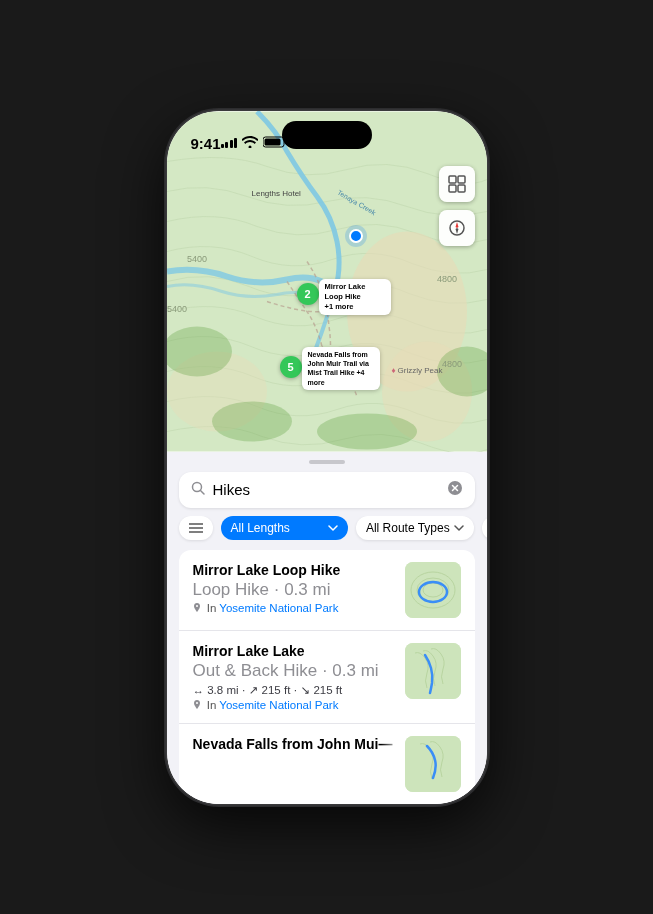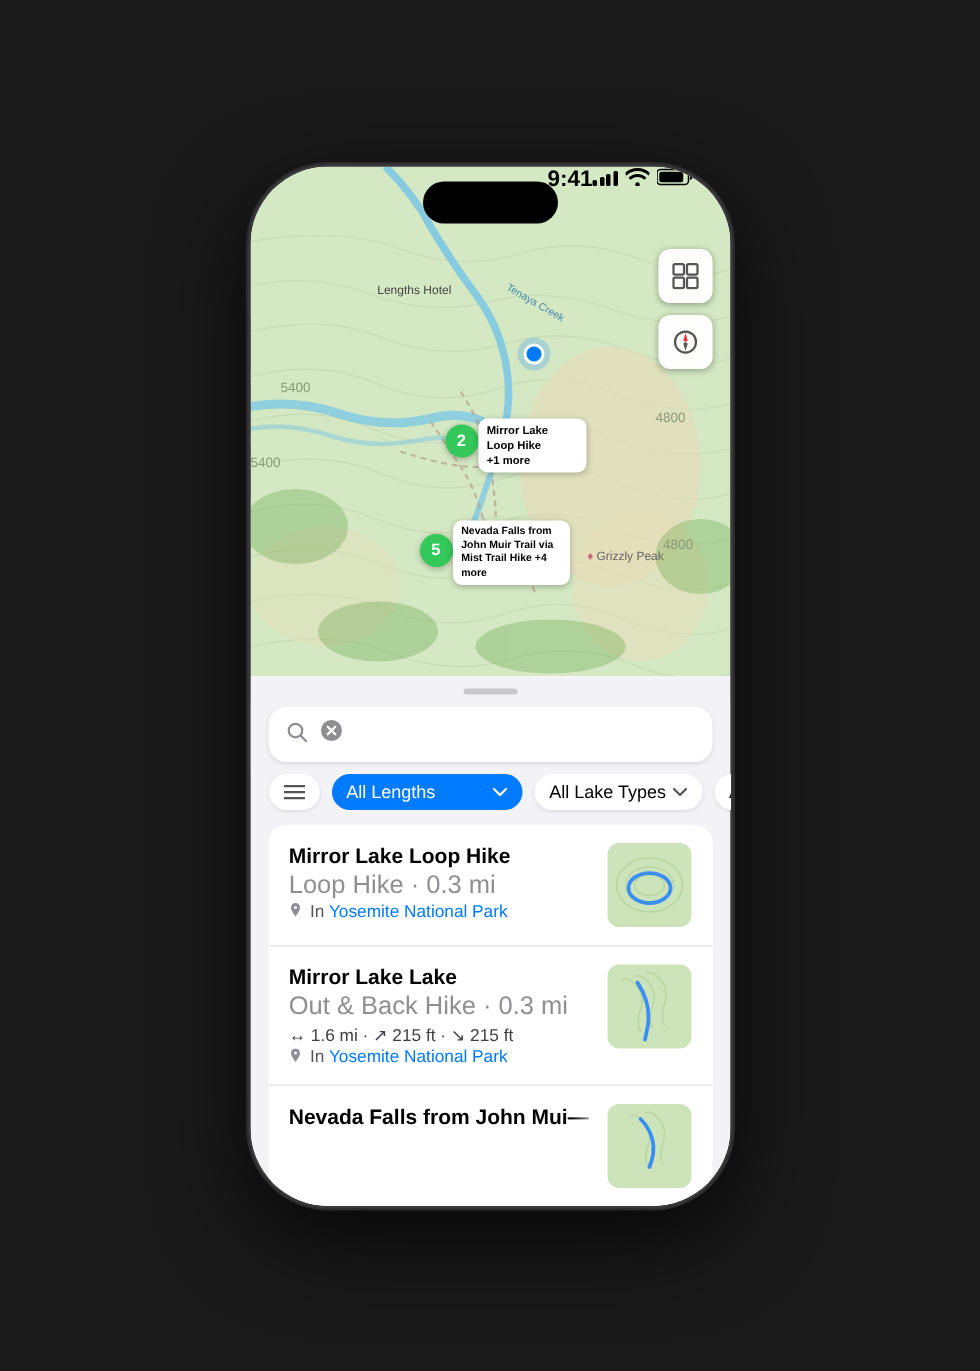--- a/index.html
+++ b/index.html
@@ -55,23 +55,23 @@
       background: #fff;
       border-radius: 50px;
       overflow: hidden;
       display: flex;
       flex-direction: column;
     }
 
     
     .status-bar {
       display: flex;
-      justify-content: flex-end;
+      justify-content: flex-start;
       align-items: center;
-      padding: 0 24px 4px;
+      padding: 24px 24px 4px;
       background: transparent;
       position: absolute;
       top: 0;
       left: 0;
       right: 0;
       z-index: 10;
     }
 
     .status-time {
       font-size: 15px;
@@ -503,20 +503,21 @@
       </div>
 
       <div class="search-bar-container">
         <div class="search-bar">
           <span class="search-icon">
             <svg width="14" height="14" viewBox="0 0 14 14">
               <circle cx="6" cy="6" r="4.5" fill="none" stroke="#8e8e93" stroke-width="1.5"></circle>
               <line x1="9.5" y1="9.5" x2="13" y2="13" stroke="#8e8e93" stroke-width="1.5" stroke-linecap="round"></line>
             </svg>
           </span>
+          <span class="search-text">Hikes</span>
           <span class="search-clear">
             <svg width="16" height="16" viewBox="0 0 16 16">
               <circle cx="8" cy="8" r="7" fill="#8e8e93"></circle>
               <line x1="5.5" y1="5.5" x2="10.5" y2="10.5" stroke="white" stroke-width="1.5" stroke-linecap="round"></line>
               <line x1="10.5" y1="5.5" x2="5.5" y2="10.5" stroke="white" stroke-width="1.5" stroke-linecap="round"></line>
             </svg>
           </span>
         </div>
       </div>
 
@@ -531,21 +532,21 @@
         </div>
 
         <div class="filter-chip active">
           <span>All Lengths</span>
           <svg width="10" height="6" viewBox="0 0 10 6">
             <path d="M1 1 L5 5 L9 1" fill="none" stroke="white" stroke-width="1.5" stroke-linecap="round" stroke-linejoin="round"></path>
           </svg>
         </div>
 
         <div class="filter-chip inactive">
-          <span>All Lake Types</span>
+          <span>All Route Types</span>
           <svg width="10" height="6" viewBox="0 0 10 6">
             <path d="M1 1 L5 5 L9 1" fill="none" stroke="#555" stroke-width="1.5" stroke-linecap="round" stroke-linejoin="round"></path>
           </svg>
         </div>
 
         <div class="filter-chip inactive">
           <span>All Ele</span>
 
         </div>
       </div>
@@ -575,21 +576,21 @@
 
               <ellipse cx="28" cy="30" rx="14" ry="10" fill="none" stroke="#3a8ef6" stroke-width="2.5"></ellipse>
             </svg>
           </div>
         </div>
 
         <div class="result-item">
           <div class="result-info">
             <div class="result-name">Mirror Lake Lake</div>
             <div class="result-type">Out &amp; Back Hike · 0.3 mi</div>
-            <div class="result-stats">↔ 1.6 mi · ↗ 215 ft · ↘ 215 ft</div>
+            <div class="result-stats">↔ 3.8 mi · ↗ 215 ft · ↘ 215 ft</div>
             <div class="result-location">
               <svg width="8" height="10" viewBox="0 0 8 10" style="margin-right:3px;vertical-align:middle;">
                 <path d="M4 0C2.3 0 1 1.3 1 3c0 2.3 3 6 3 6s3-3.7 3-6C7 1.3 5.7 0 4 0z" fill="#8e8e93"></path>
                 <circle cx="4" cy="3" r="1" fill="white"></circle>
               </svg>
               <span style="color:#555;">In </span>
               <span class="result-location-link">Yosemite National Park</span>
             </div>
           </div>
           <div class="result-thumbnail">

